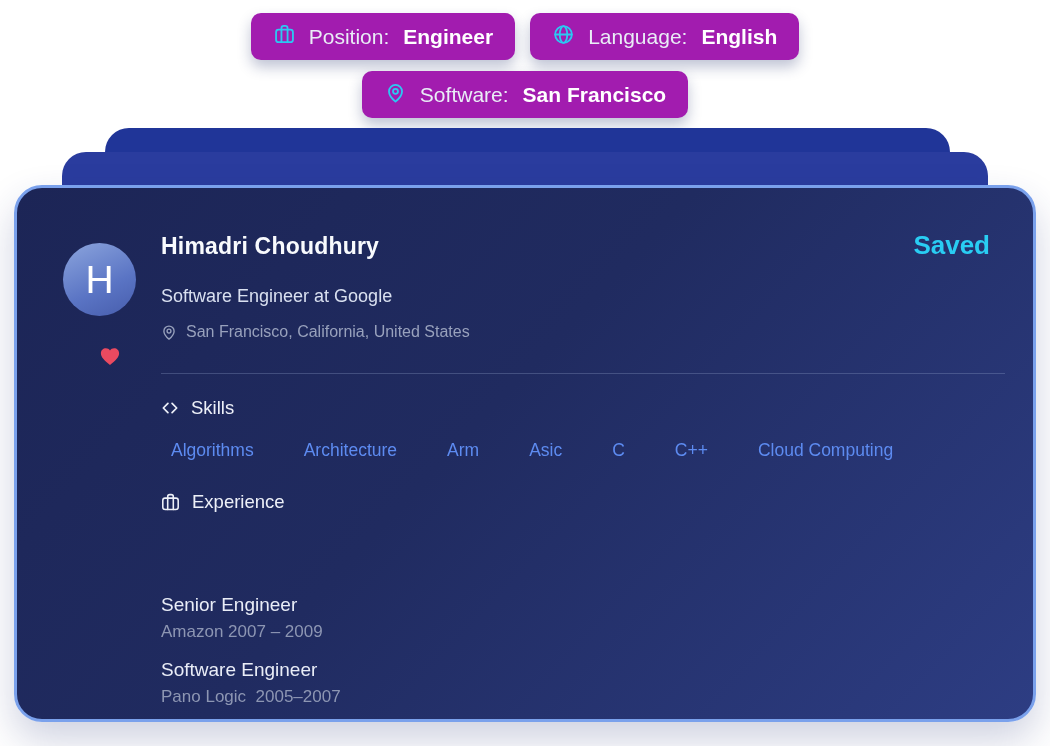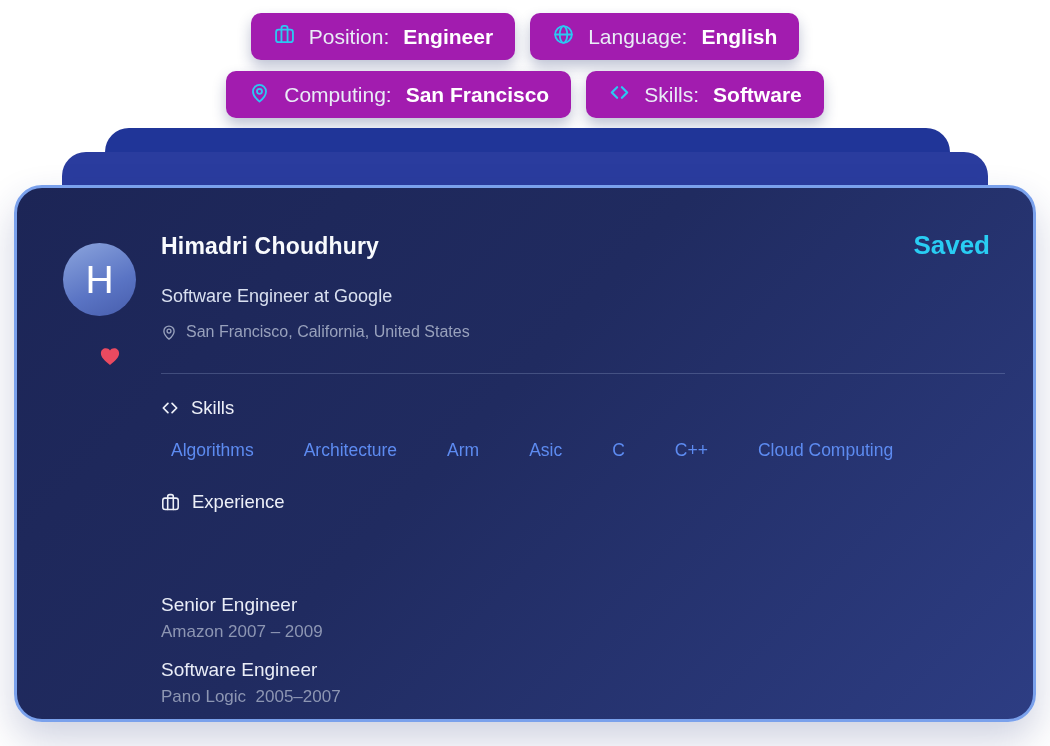--- a/index.html
+++ b/index.html
@@ -84,32 +84,22 @@
       </div>
     </div>
     <div class="chip-row">
       <div class="chip">
         <span class="icon-cyan">
           <svg width="23" height="23" viewBox="0 0 24 24" fill="none" stroke="currentColor" stroke-width="1.9" stroke-linecap="round" stroke-linejoin="round">
             <path d="M12 21.5 C12 21.5 5.2 15.9 5.2 10.9 a6.8 6.8 0 1 1 13.6 0 c0 5-6.8 10.6-6.8 10.6 z"></path>
             <circle cx="12" cy="10.8" r="2.6"></circle>
           </svg>
         </span>
-        <span>Computing:</span>
+        <span>Software:</span>
         <span class="chip-value">San Francisco</span>
-      </div>
-      <div class="chip">
-        <span class="icon-cyan">
-          <svg width="23" height="23" viewBox="0 0 24 24" fill="none" stroke="currentColor" stroke-width="2.3" stroke-linecap="round" stroke-linejoin="round">
-            <path d="M9.5 6.5 L4 12 l5.5 5.5"></path>
-            <path d="M14.5 6.5 L20 12 l-5.5 5.5"></path>
-          </svg>
-        </span>
-        <span>Skills:</span>
-        <span class="chip-value">Software</span>
       </div>
     </div>
   </div>
 
   <div class="stack-back"></div>
   <div class="stack-mid"></div>
 
   <div class="card">
 
     <div class="saved">Saved</div>

